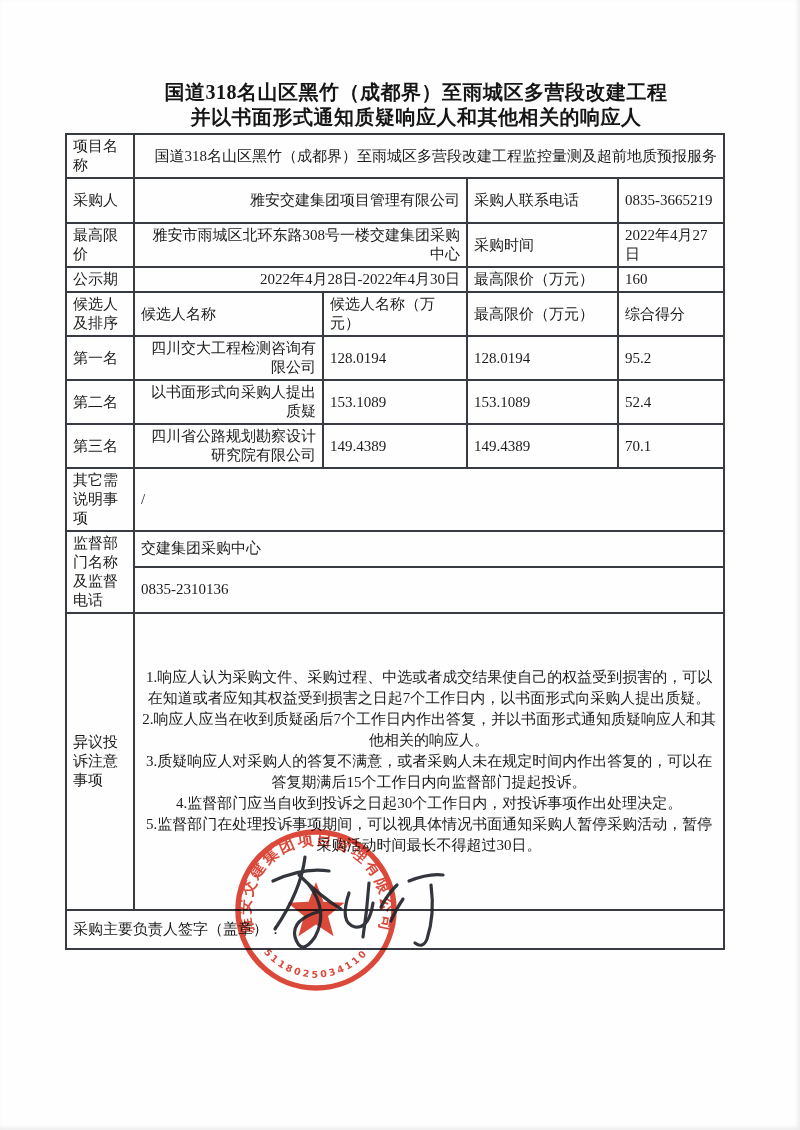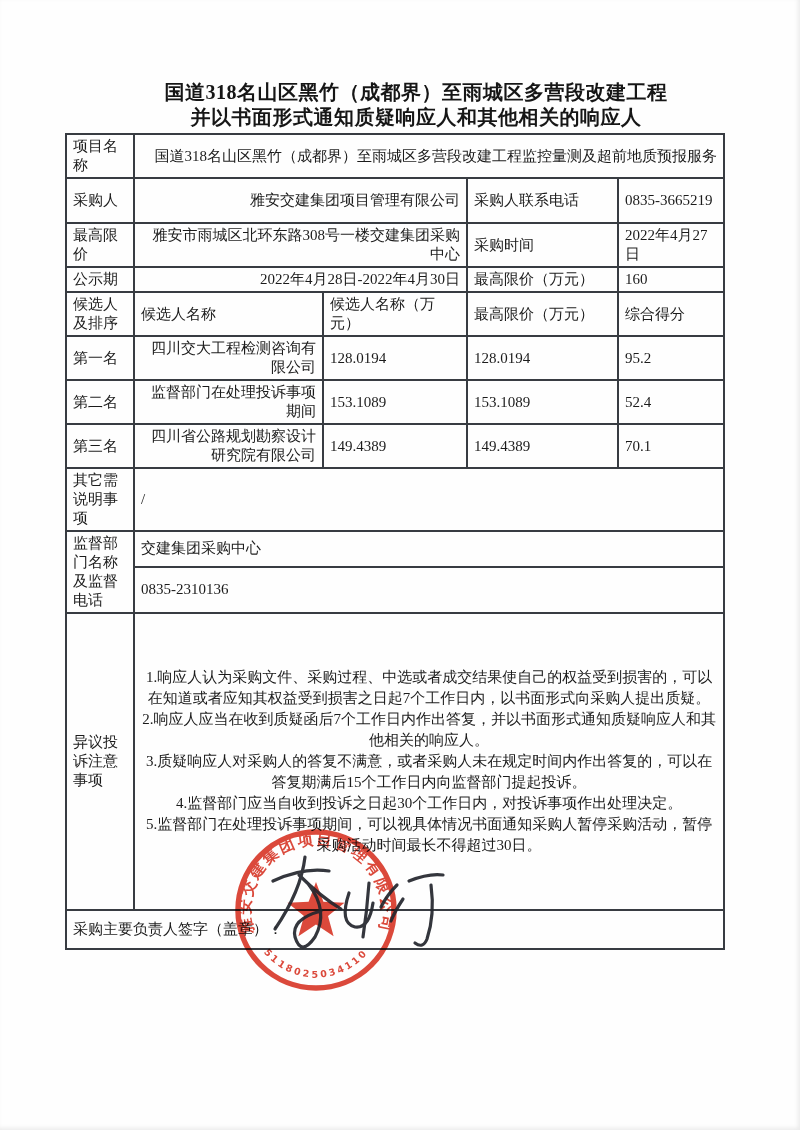--- a/index.html
+++ b/index.html
@@ -95,21 +95,21 @@
       </tr>
       <tr style="height:42px">
         <td class="lbl">第一名</td>
         <td class="left">四川交大工程检测咨询有限公司</td>
         <td class="ctr">128.0194</td>
         <td class="ctr">128.0194</td>
         <td class="ctr">95.2</td>
       </tr>
       <tr style="height:42px">
         <td class="lbl">第二名</td>
-        <td class="left">监督部门在处理投诉事项期间</td>
+        <td class="left">以书面形式向采购人提出质疑</td>
         <td class="ctr">153.1089</td>
         <td class="ctr">153.1089</td>
         <td class="ctr">52.4</td>
       </tr>
       <tr style="height:38px">
         <td class="lbl">第三名</td>
         <td class="left">四川省公路规划勘察设计研究院有限公司</td>
         <td class="ctr">149.4389</td>
         <td class="ctr">149.4389</td>
         <td class="ctr">70.1</td>

